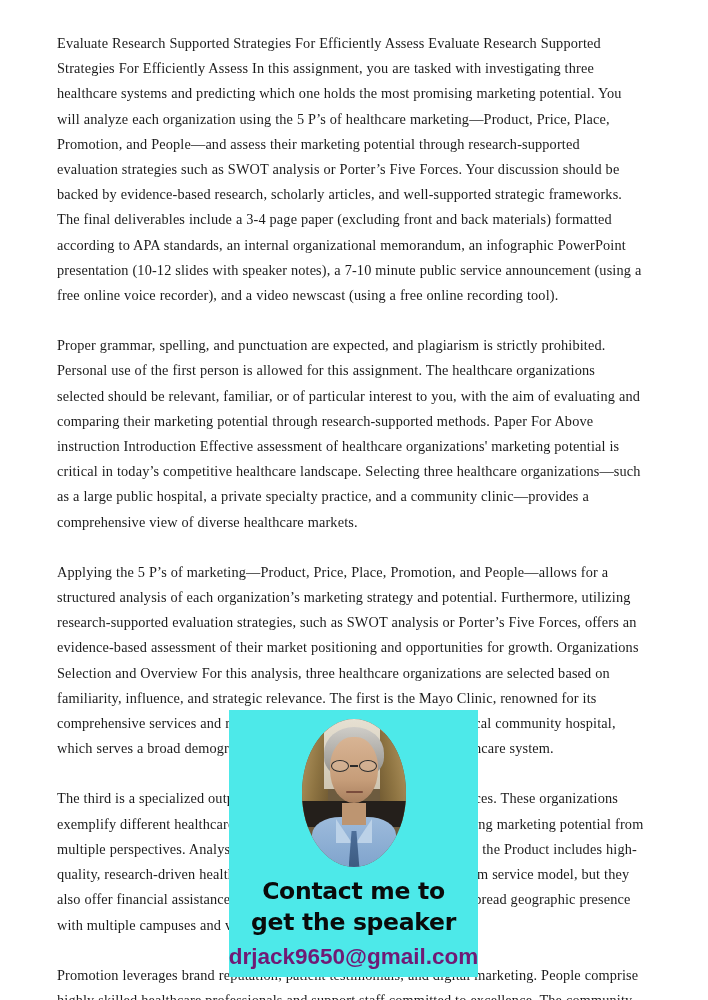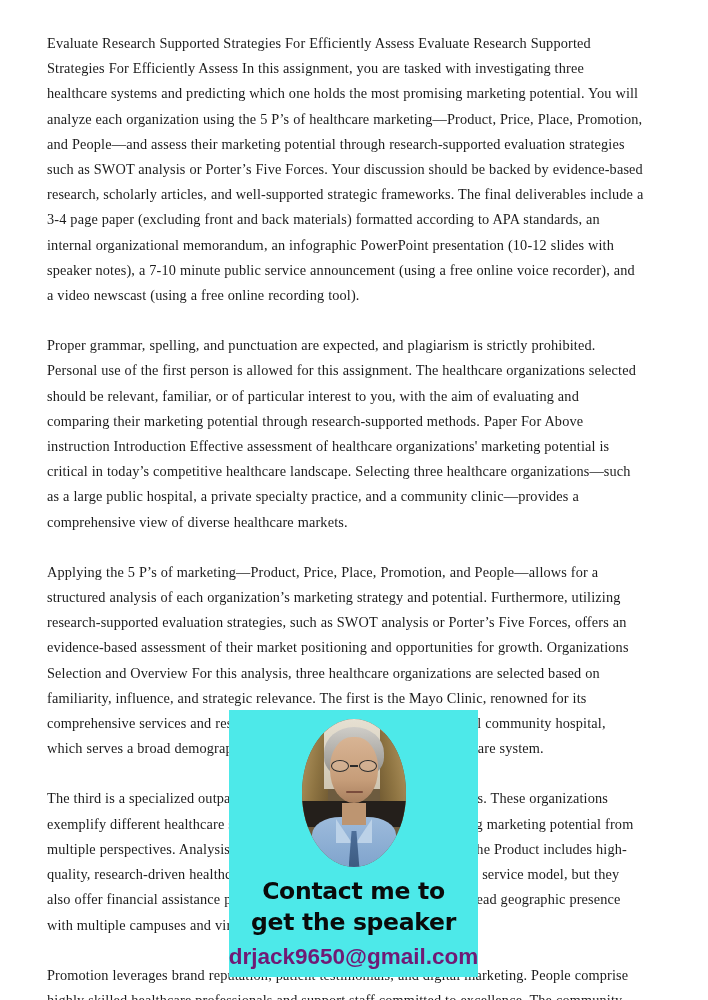--- a/index.html
+++ b/index.html
@@ -30,21 +30,21 @@
     top: 31px;
     width: 597px;
   }
 
   .doc-paragraph {
     font-family: "Liberation Serif", "DejaVu Serif", serif;
     font-size: 14.3px;
     line-height: 25.2px;
     color: #1b1b1b;
     text-align: left;
-    margin: 0 0 25px 0;
+    margin: 0 0 25px 10px;
     letter-spacing: 0.01em;
     word-spacing: 0.01em;
   }
 
   
   #contact-overlay {
     position: absolute;
     left: 229px;
     top: 710px;
     width: 249px;

